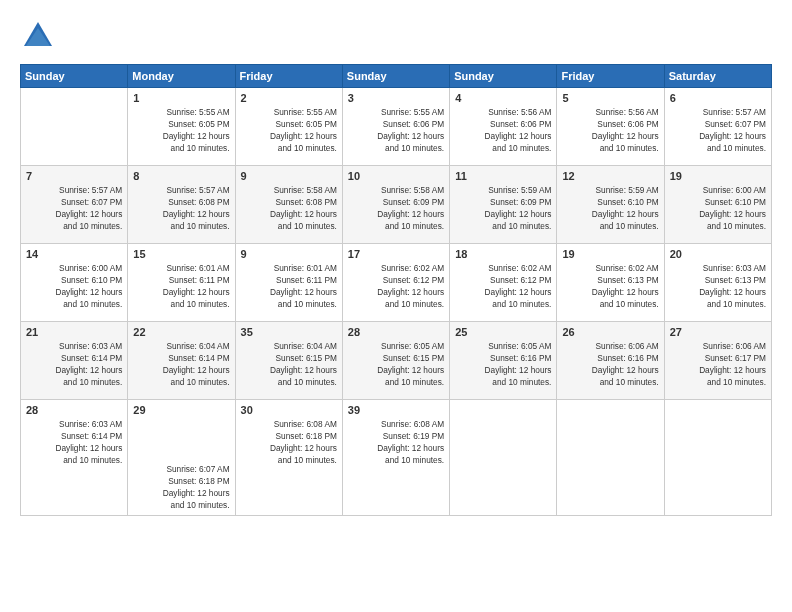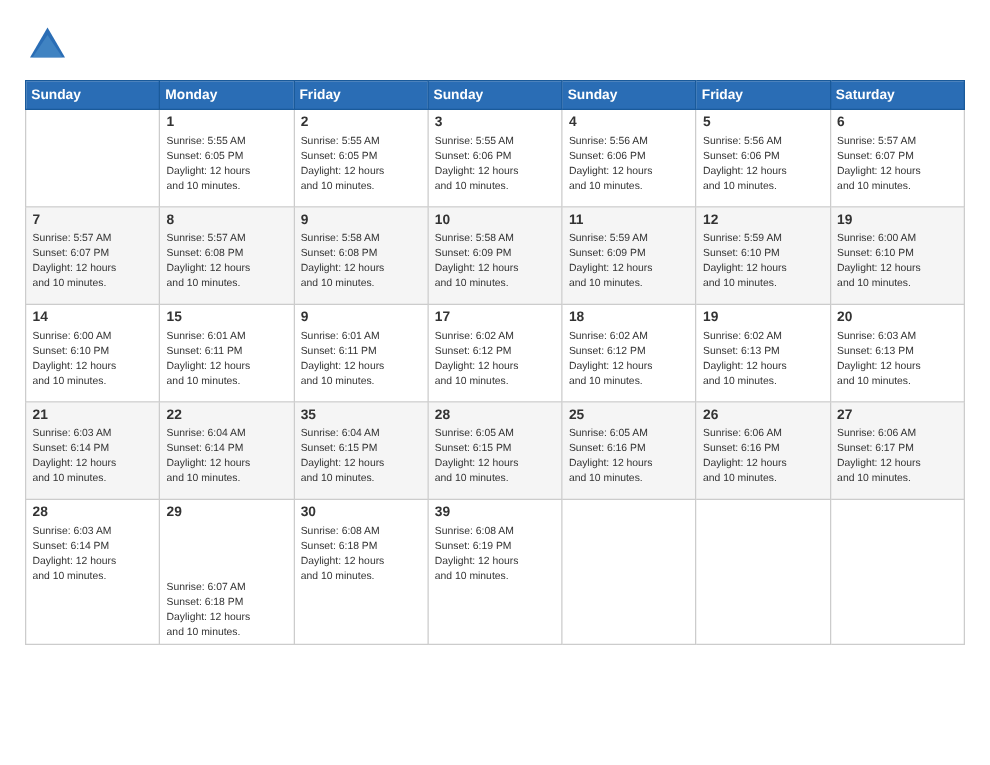--- a/index.html
+++ b/index.html
@@ -92,20 +92,21 @@
       font-size: 11px;
       font-weight: bold;
       color: #333;
       display: block;
       margin-bottom: 2px;
     }
     .day-info {
       line-height: 1.45;
       font-size: 8.3px;
       color: #333;
+      text-align: right;
     }
   </style>
 </head>
 <body>
 
 <div class="page">
   <div class="header">
     <div class="logo">
       <svg class="logo-icon" viewBox="0 0 36 36">
         <polygon points="18,4 32,28 4,28" fill="#2a6db5"></polygon>

